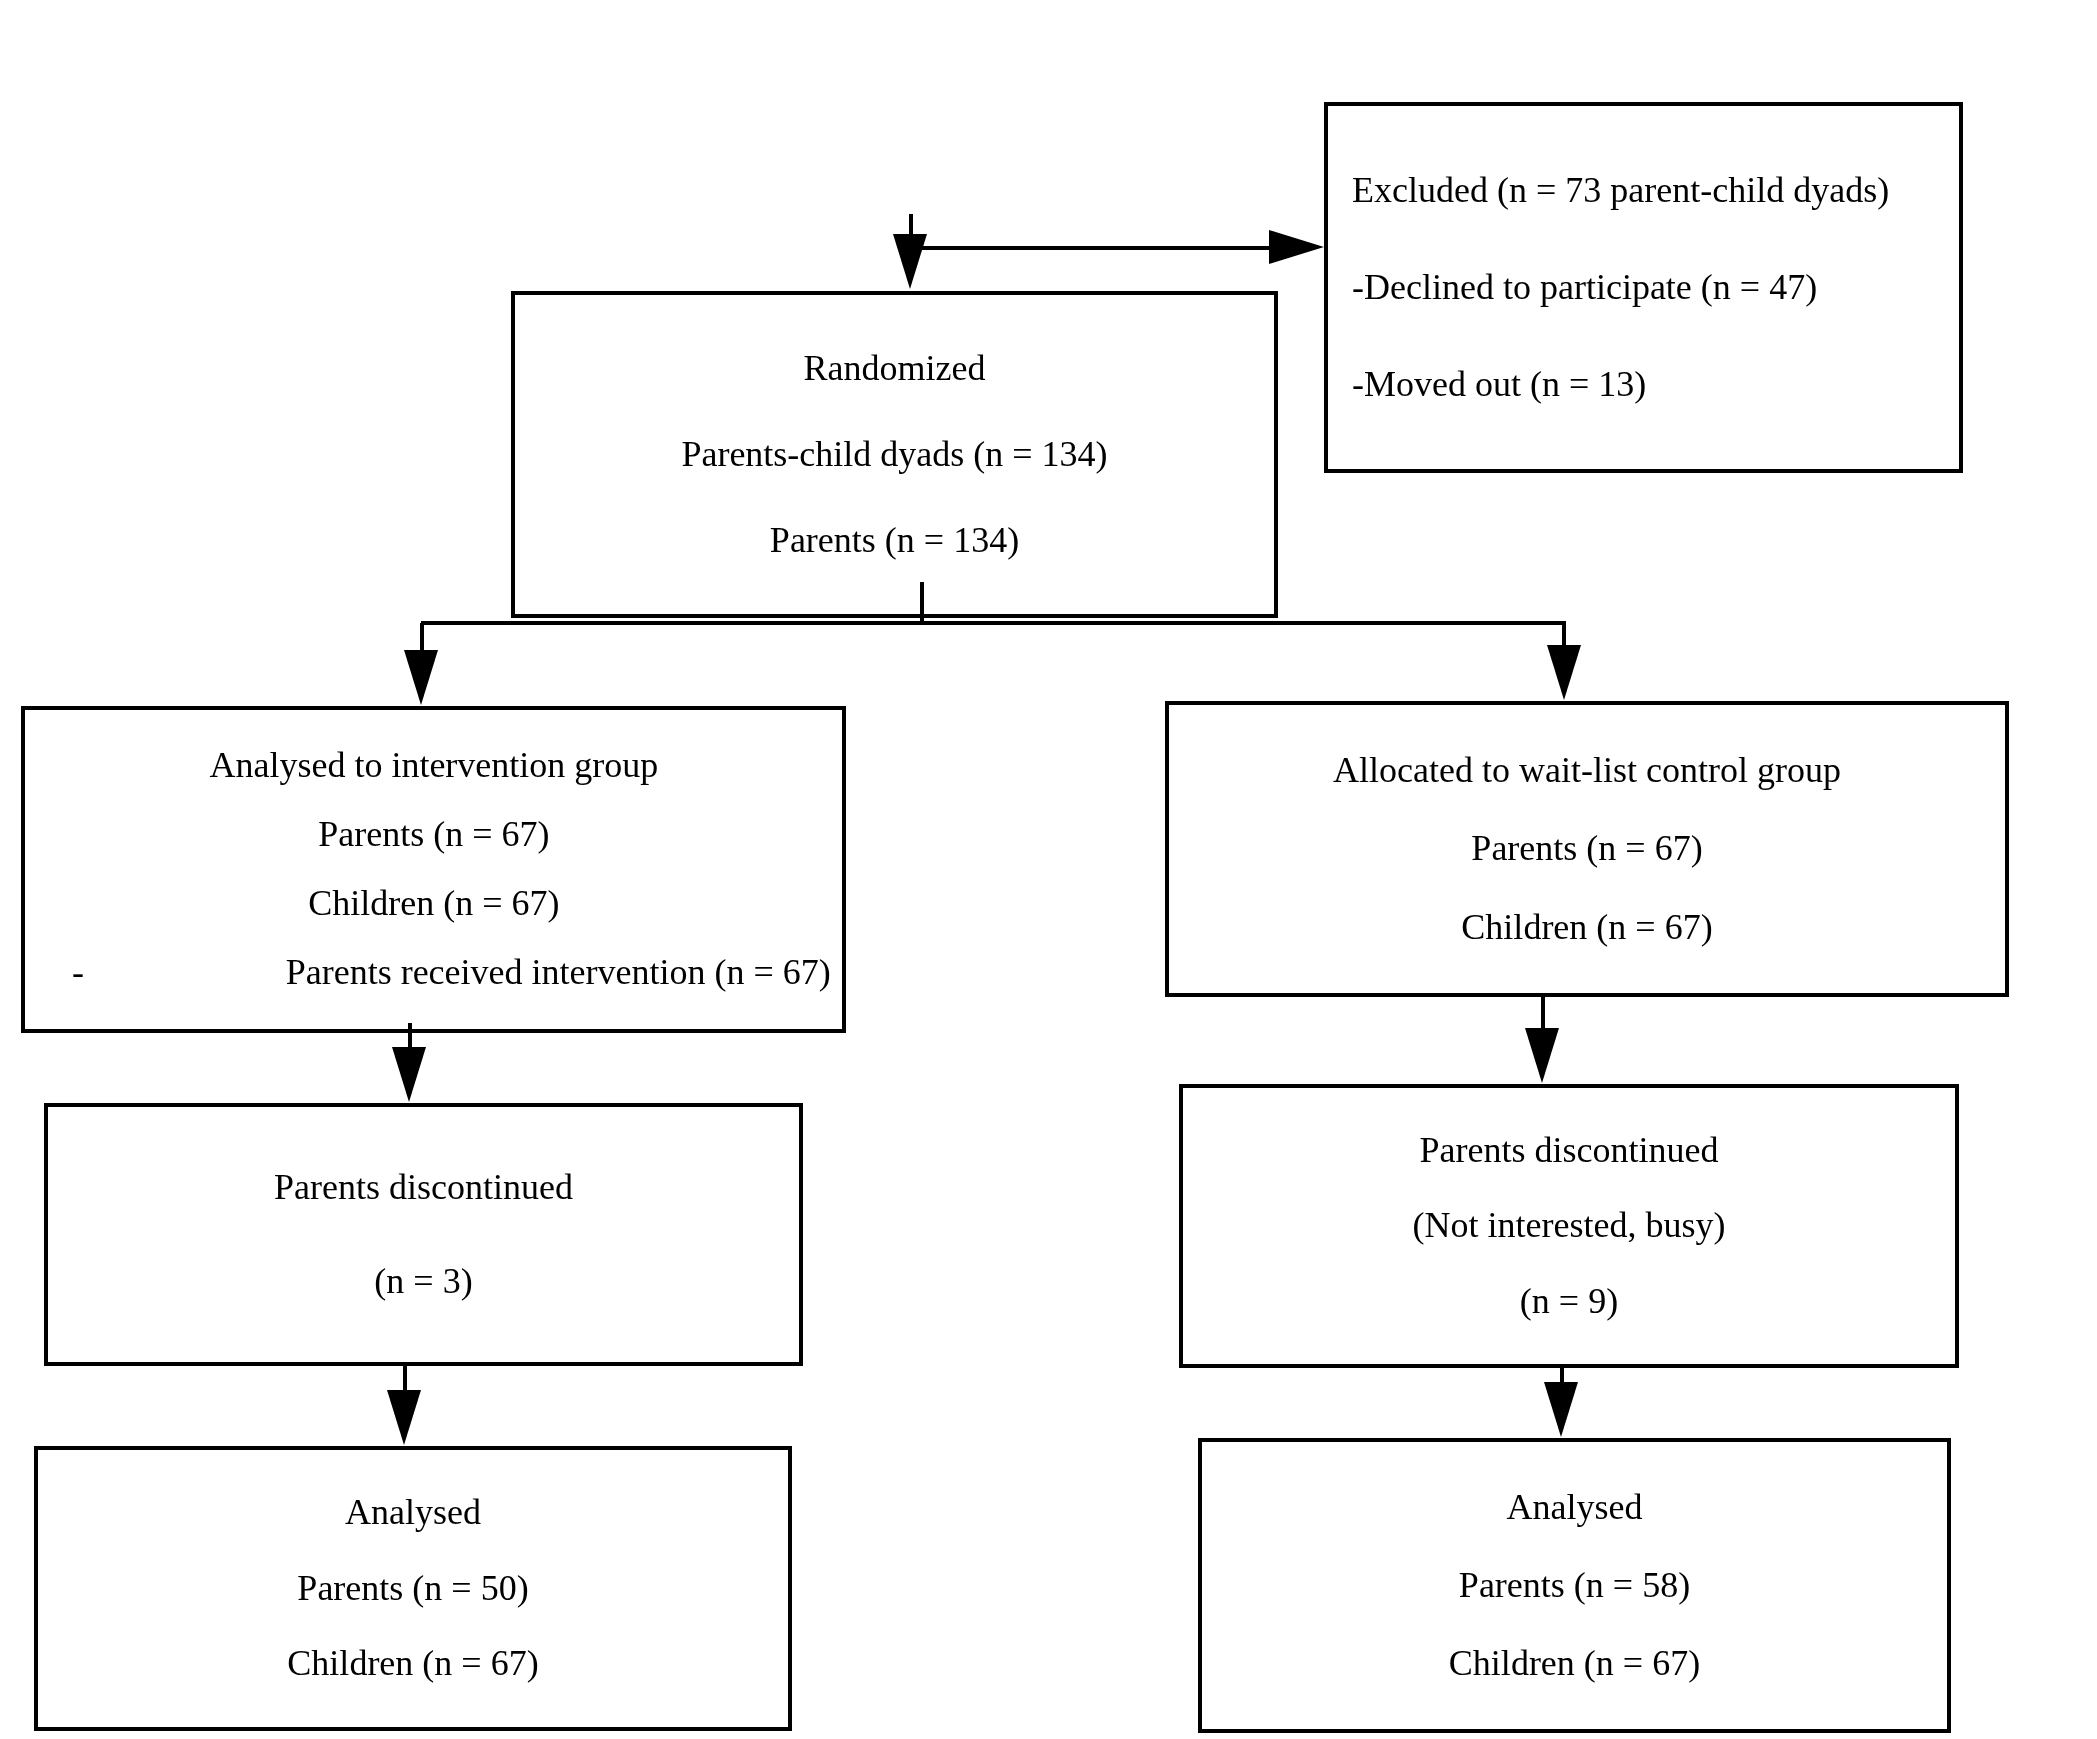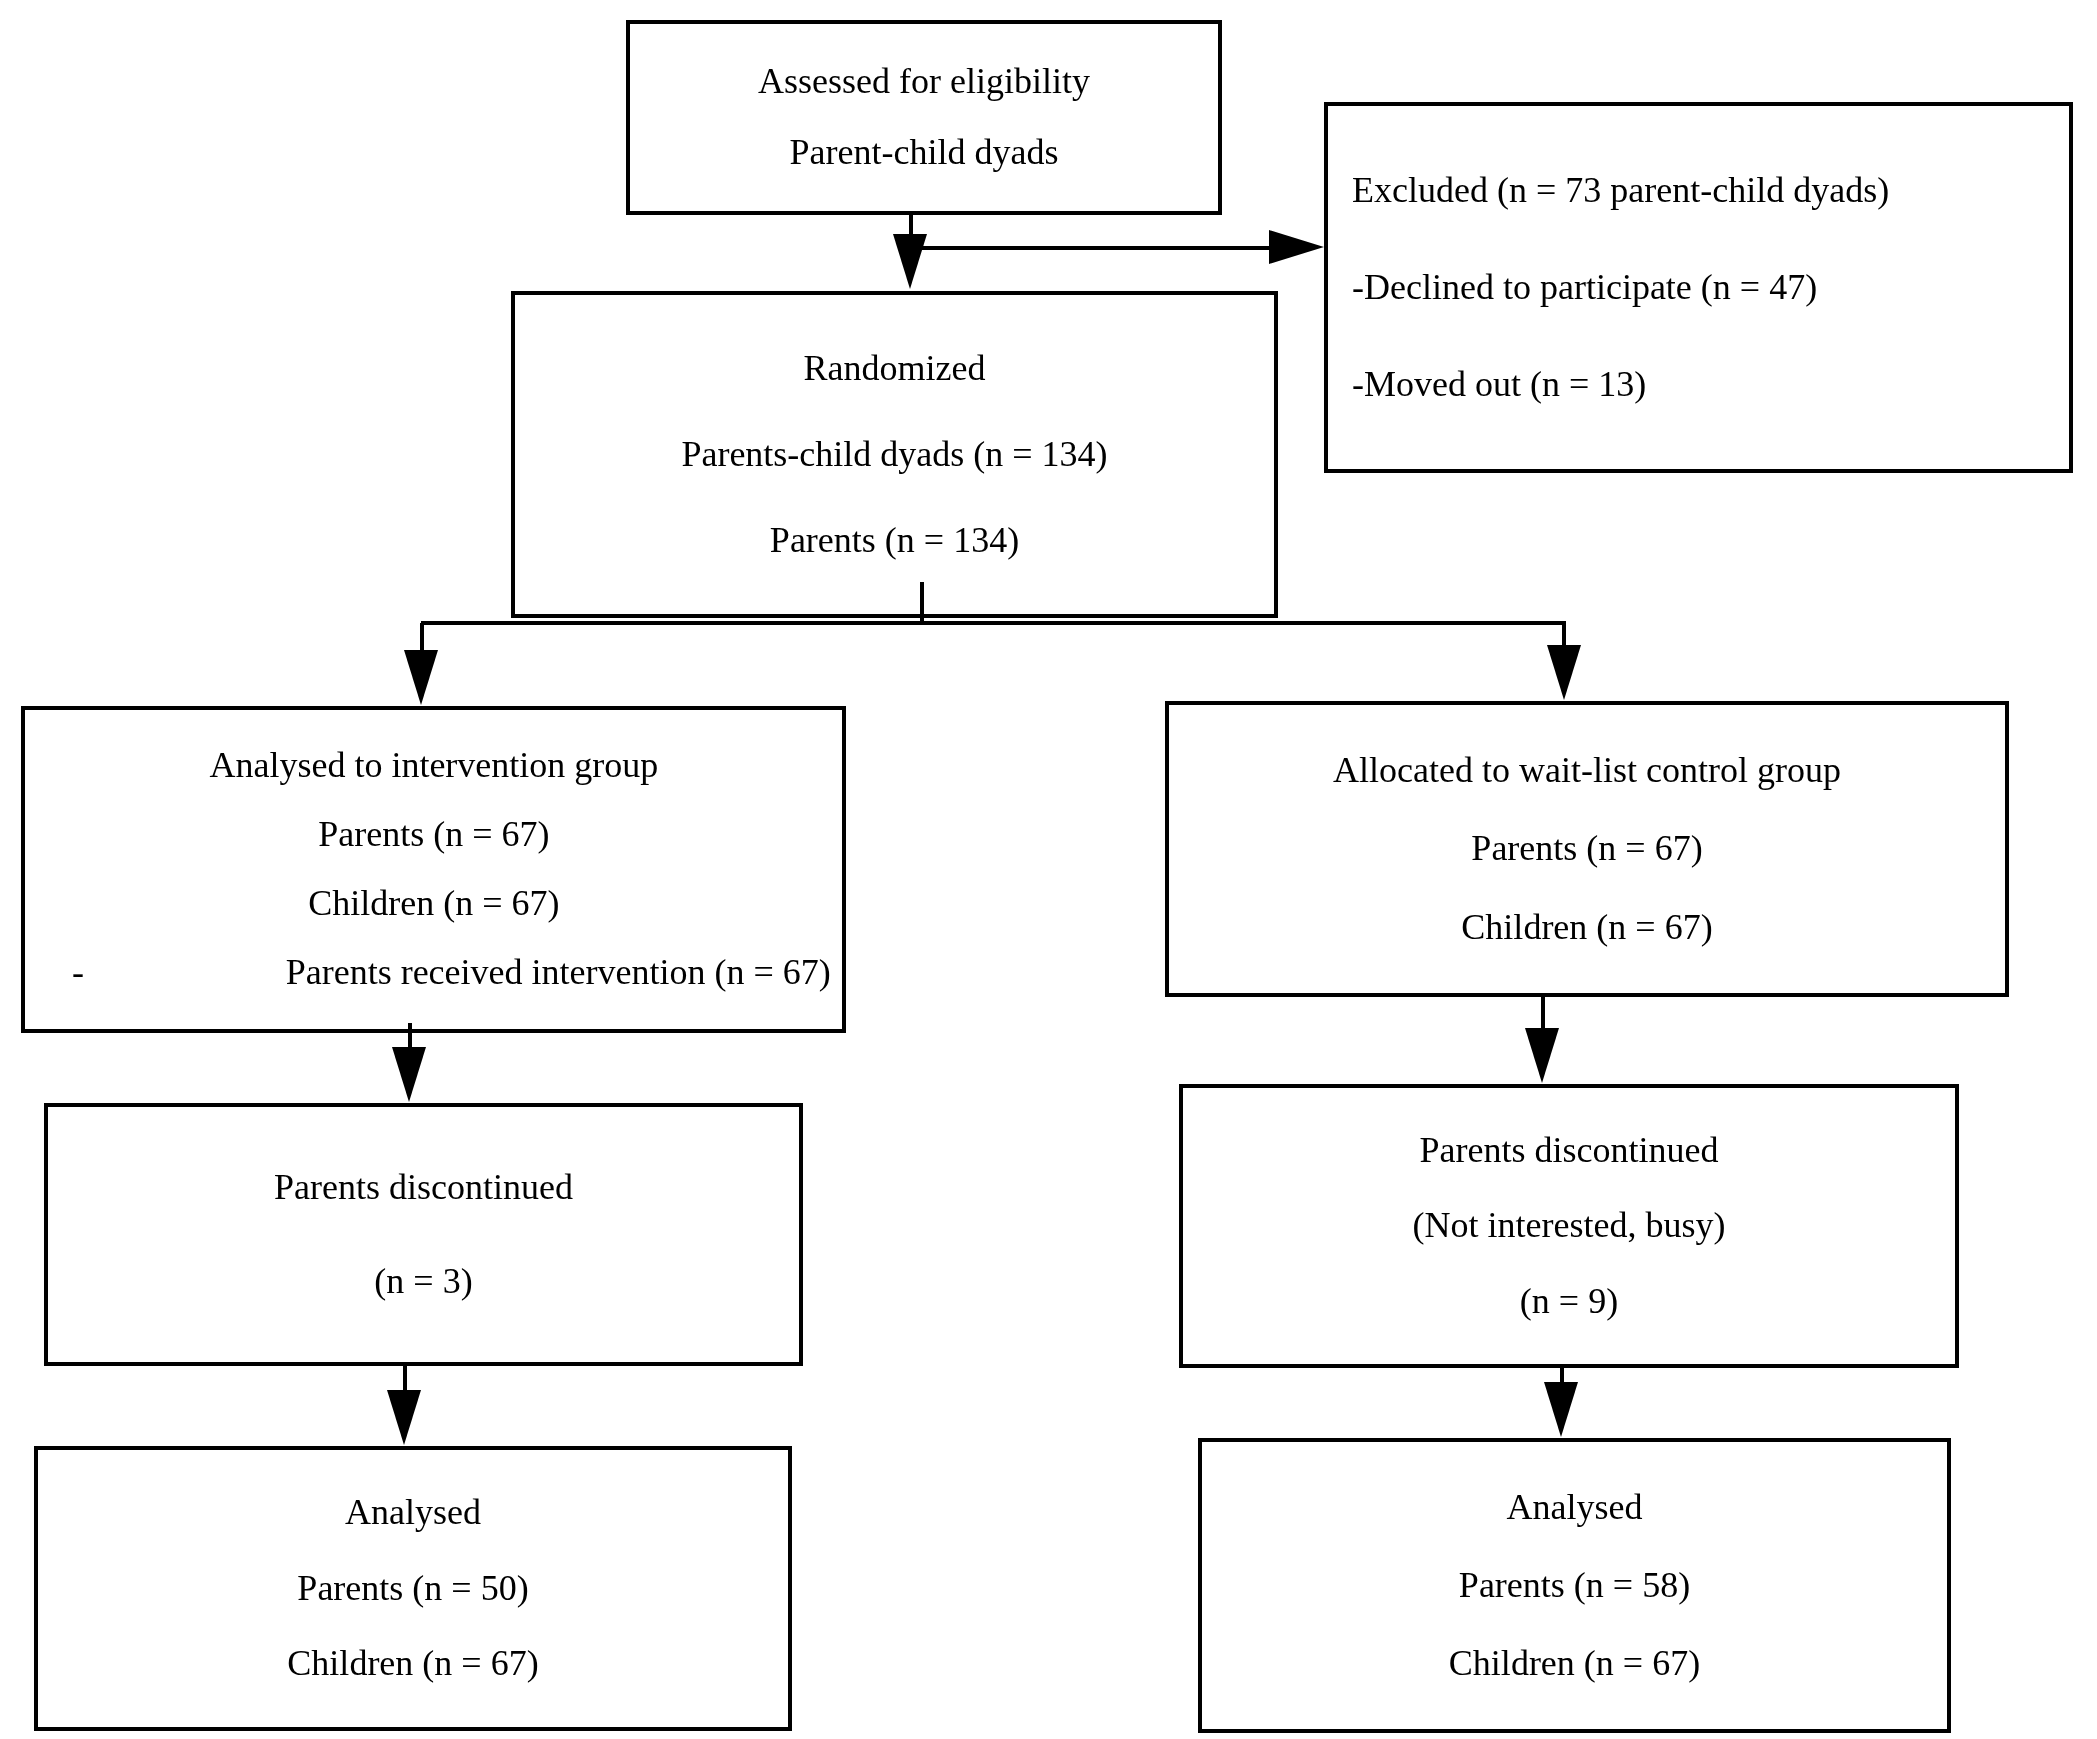--- a/index.html
+++ b/index.html
@@ -56,26 +56,22 @@
     border-top: 17.3px solid transparent;
     border-bottom: 17.3px solid transparent;
     border-left: 55px solid #000000;
   }
 </style>
 </head>
 <body>
 
 <div class="canvas">
 
-  <div class="box" style="left:626px; top:20px; width:596px; height:195px;">
-    <div class="bline">Assessed for eligibility</div>
-    <div class="bline">Parent-child dyads</div>
-  </div>
 
-  <div class="box align-left" style="left:1324px; top:102px; width:749px; height:371px;">
+  <div class="box align-left" style="left:1324px; top:102px; width:639px; height:371px;">
     <div class="bline">Excluded (n = 73 parent-child dyads)</div>
     <div class="bline">-Declined to participate (n = 47)</div>
     <div class="bline">-Moved out (n = 13)</div>
   </div>
 
   <div class="box" style="left:511px; top:291px; width:767px; height:327px;">
     <div class="bline">Randomized</div>
     <div class="bline">Parents-child dyads (n = 134)</div>
     <div class="bline">Parents (n = 134)</div>
   </div>

